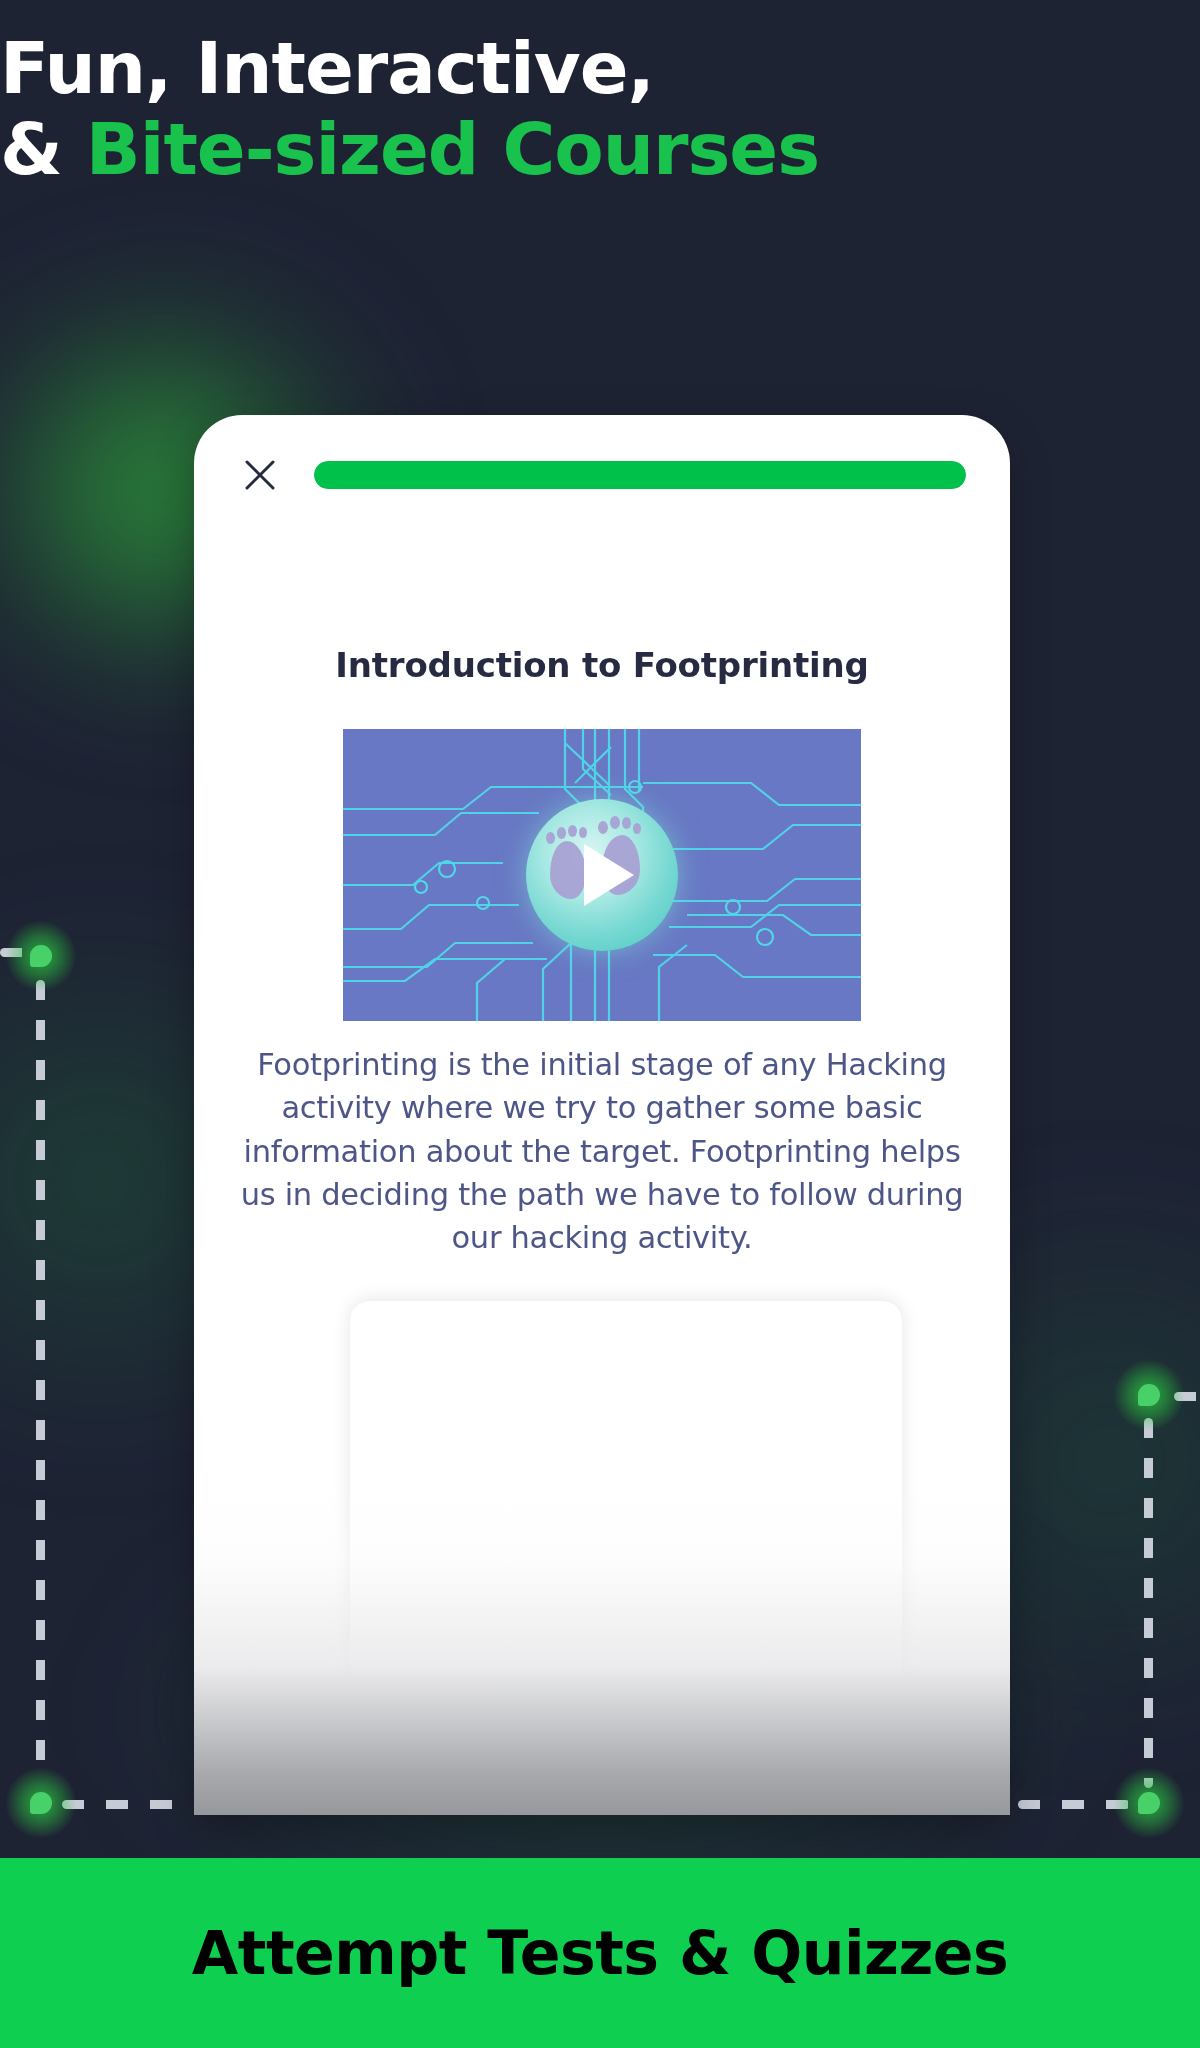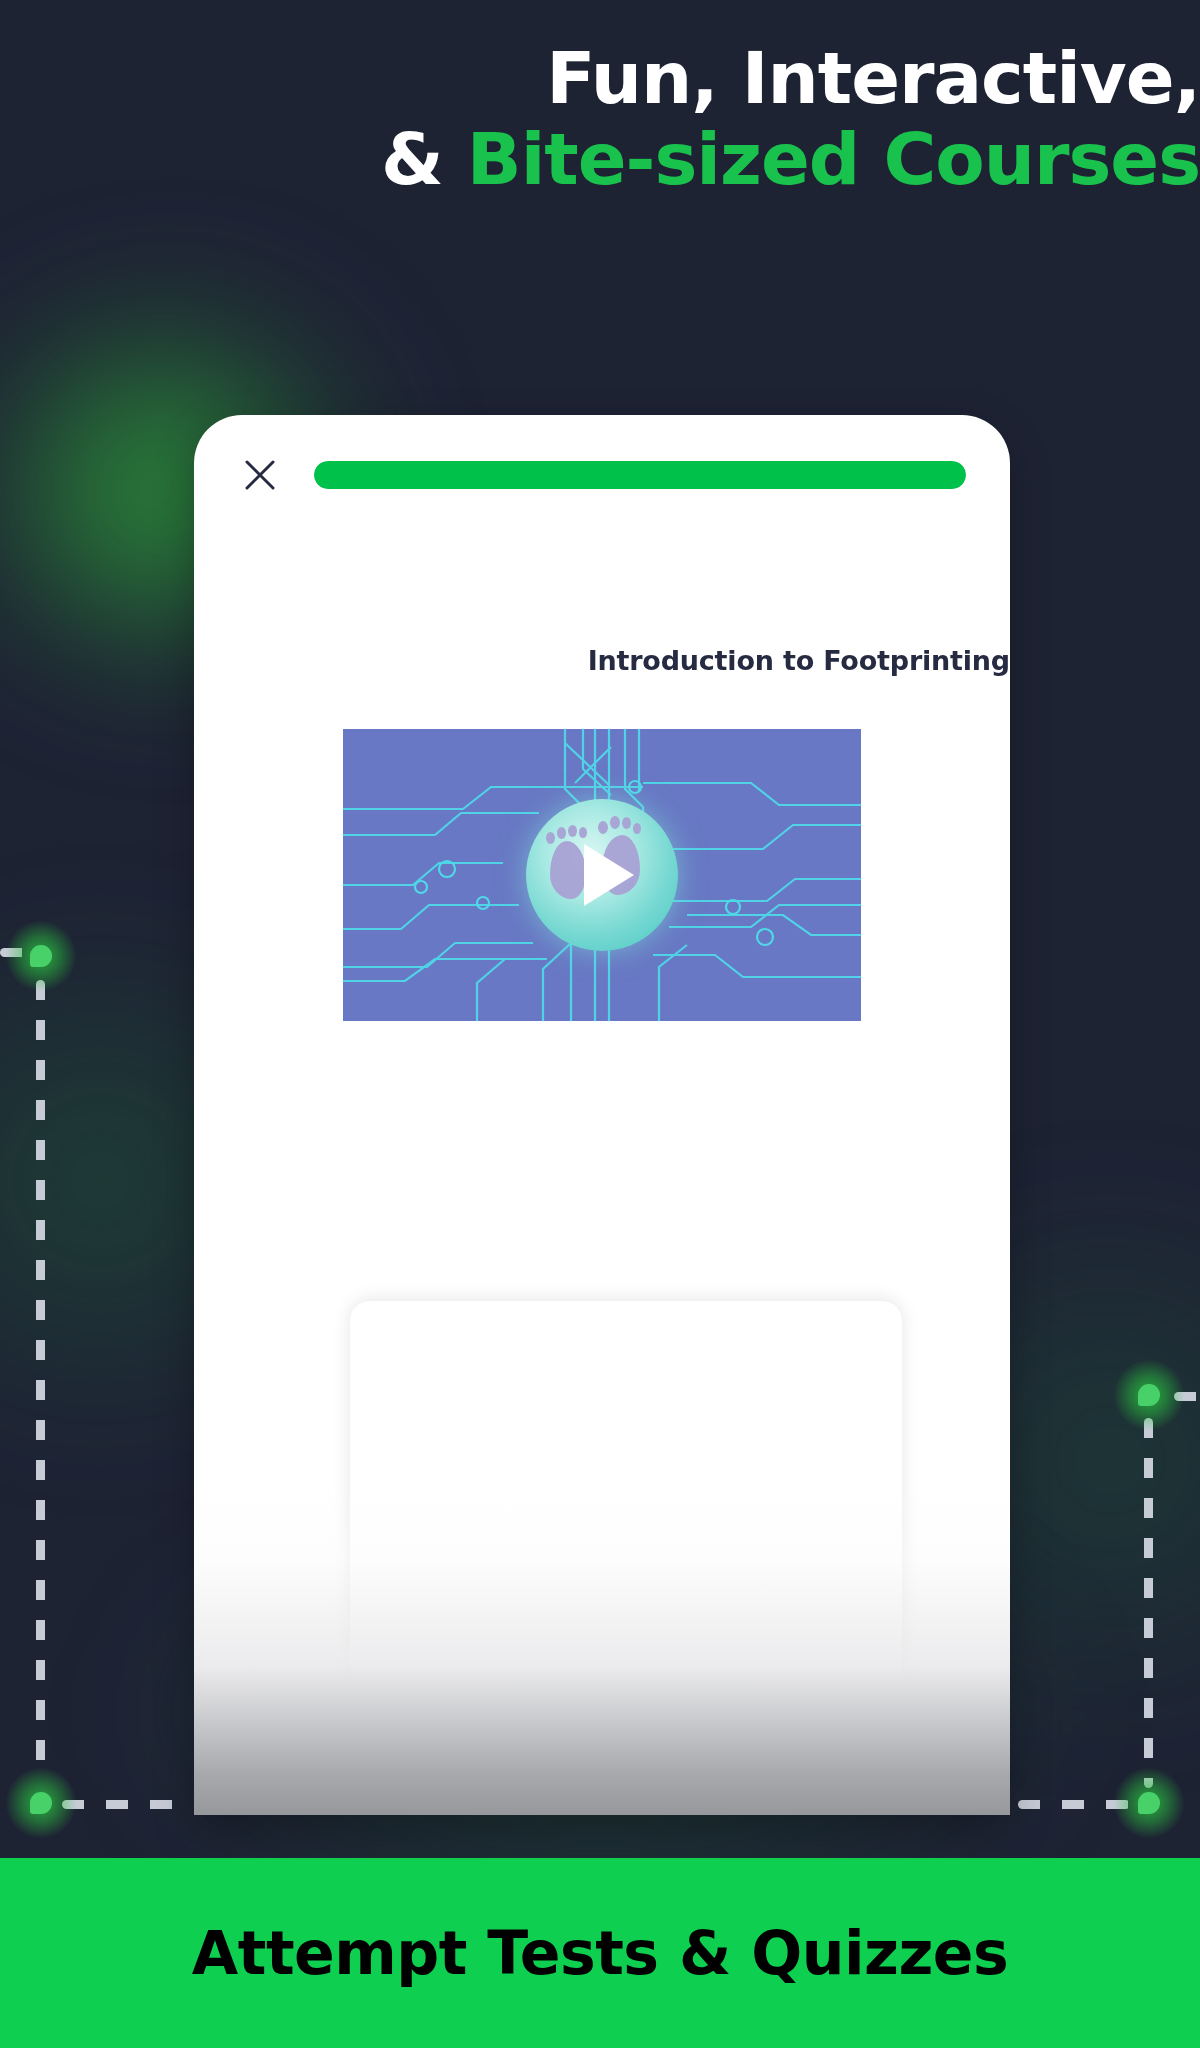--- a/index.html
+++ b/index.html
@@ -38,22 +38,22 @@
     right:-150px; top:1180px; width:480px; height:560px;
     background: radial-gradient(circle at 50% 50%, rgba(30,110,60,0.30) 0%, rgba(30,35,52,0) 72%);
   }
   #glow-card-bottom {
     left:120px; top:1500px; width:960px; height:420px;
     background: radial-gradient(ellipse at 50% 50%, rgba(24,110,56,0.38) 0%, rgba(30,35,52,0) 72%);
   }
 
   
   #headline {
-    position:absolute; left:0; top:38px; width:1200px;
-    text-align:right;
+    position:absolute; left:0; top:28px; width:1200px;
+    text-align:left;
     z-index:6;
   }
   .hl-line {
     font-family:"DejaVu Sans", sans-serif;
     font-weight:bold;
     font-size:72px;
     letter-spacing:-1px;
     line-height:1.12;
     color:#ffffff;
     white-space:nowrap;
@@ -139,24 +139,24 @@
   #progress-fill {
     height:100%;
     background:#00c14a;
     border-radius:14px;
   }
 
   
   #lesson-title {
     position:absolute; left:0; top:628px;
     width:100%;
-    text-align:right;
+    text-align:center;
     font-family:"DejaVu Sans", sans-serif;
     font-weight:bold;
-    font-size:27px;
+    font-size:34px;
     color:#262b42;
     letter-spacing:-0.2px;
   }
   
   #lesson-title { top:230px; }
 
   
   #video-thumb {
     position:absolute;
     left:149px; top:314px;
@@ -360,20 +360,21 @@
         <div class="foot" style="left:53px; top:28px; width:8px; height:11px; border-radius:50%;"></div>
         <div class="foot" style="left:76px; top:36px; width:38px; height:60px; border-radius:54% 46% 60% 40% / 56% 58% 42% 44%;"></div>
         <div class="foot" style="left:72px; top:22px; width:10px; height:13px; border-radius:50%;"></div>
         <div class="foot" style="left:84px; top:17px; width:10px; height:13px; border-radius:50%;"></div>
         <div class="foot" style="left:96px; top:18px; width:9px; height:12px; border-radius:50%;"></div>
         <div class="foot" style="left:107px; top:24px; width:8px; height:11px; border-radius:50%;"></div>
         <div id="play-tri"></div>
       </div>
     </div>
 
+    <div id="lesson-desc">Footprinting is the initial stage of any Hacking activity where we try to gather some basic information about the target. Footprinting helps us in deciding the path we have to follow during our hacking activity.</div>
 
     <div id="sheet-bg"></div>
 
     <div id="options-sheet">
       <div id="options-inner">
         
         
         
         
       </div>

